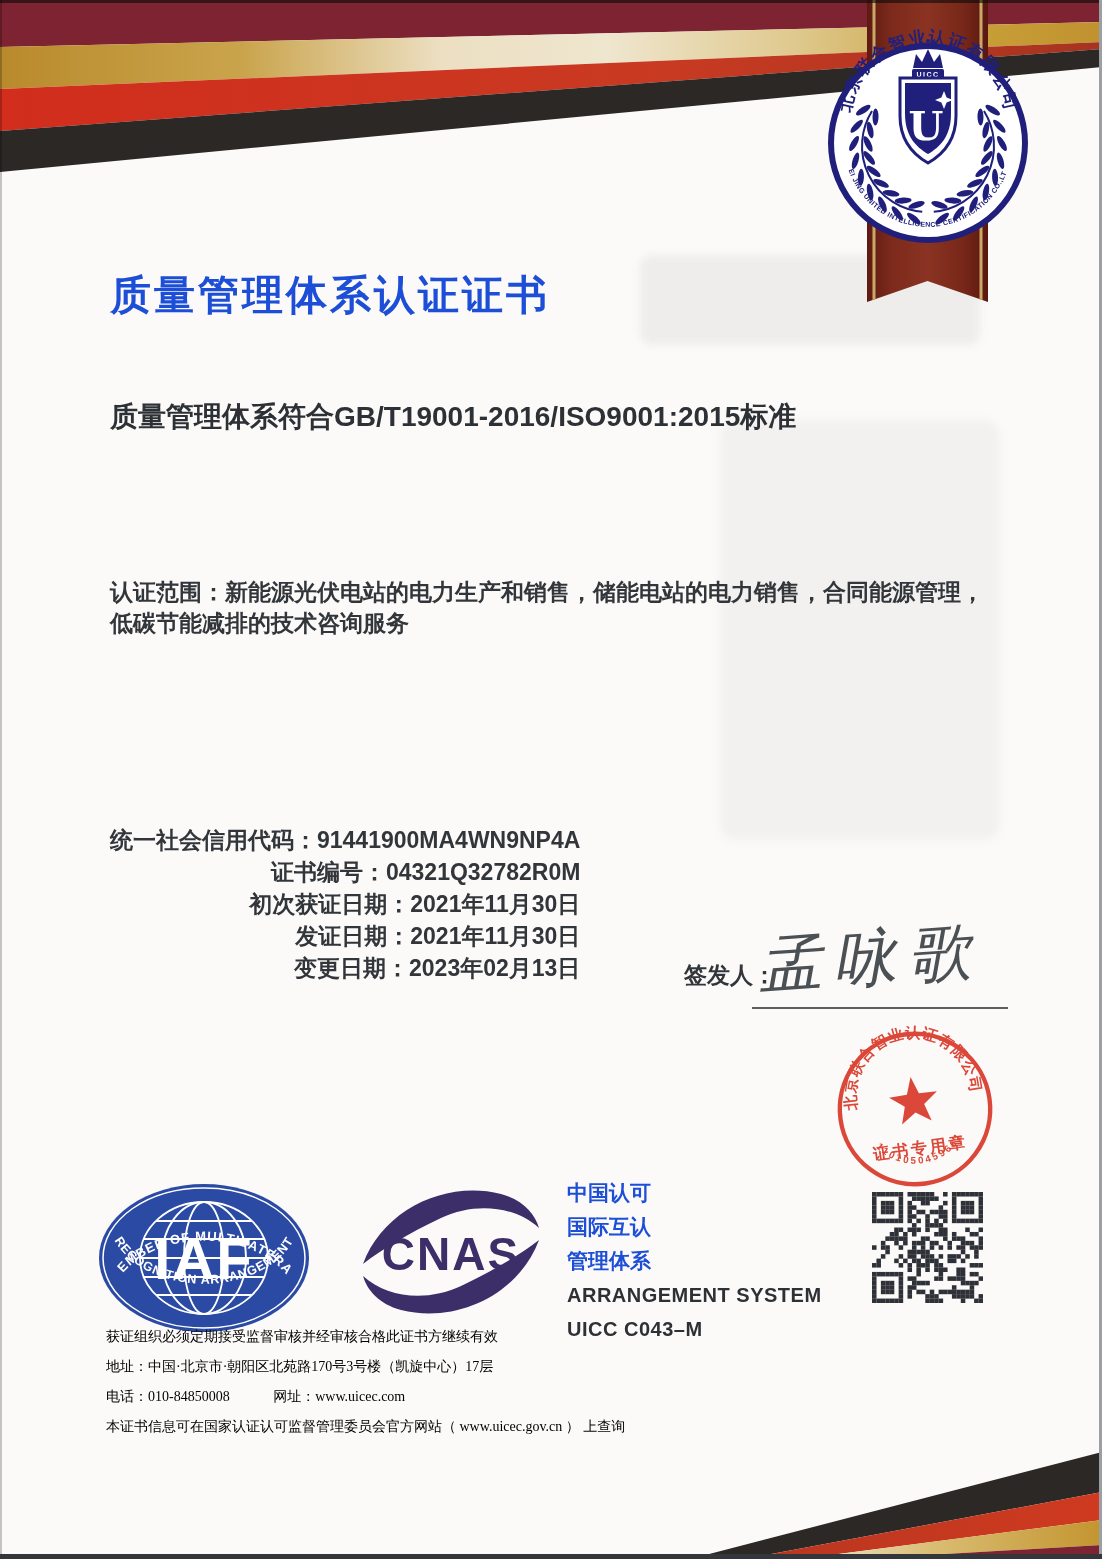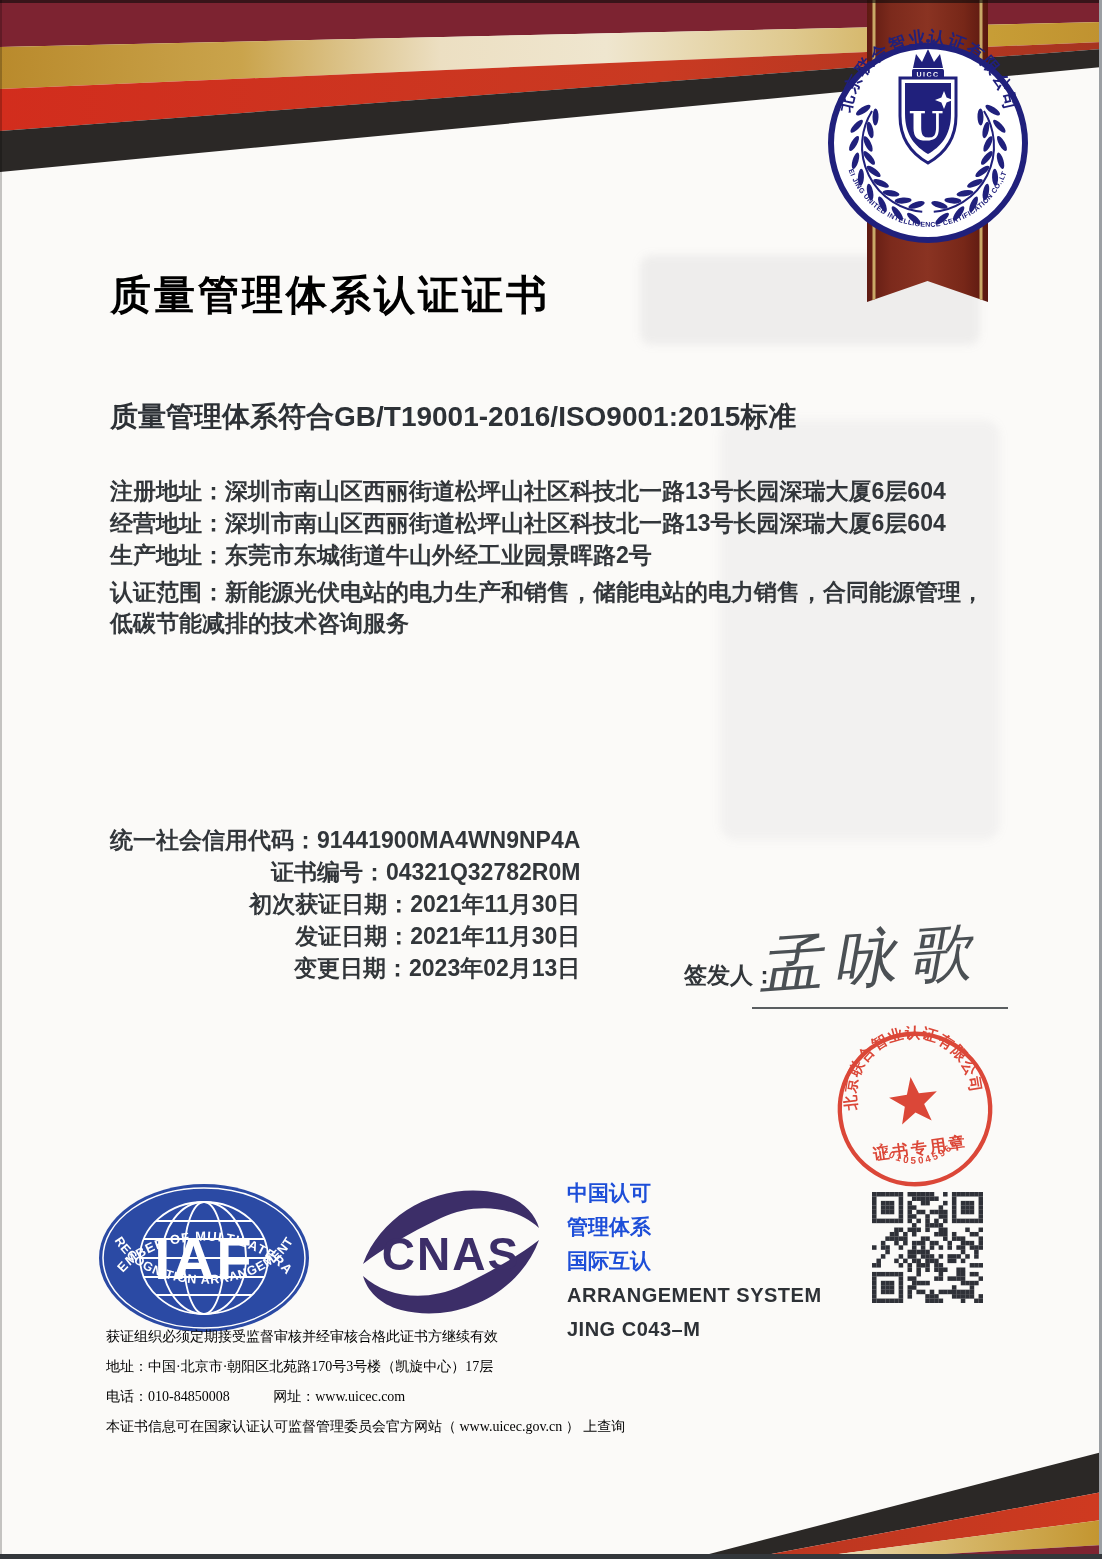--- a/index.html
+++ b/index.html
@@ -6,21 +6,21 @@
   .page{position:relative;width:1102px;height:1559px;margin:0 auto;background:#fbfaf8;
         overflow:hidden;font-family:"Liberation Sans",sans-serif;color:#32363a;}
   svg{display:block;}
 
   .top-banner{position:absolute;left:0;top:0;}
   .bottom-banner{position:absolute;left:0;top:1379px;}
 
   .badge{position:absolute;left:808px;top:0;width:240px;height:335px;}
 
   .title{position:absolute;left:110px;top:268px;margin:0;font-size:41px;font-weight:bold;
-         letter-spacing:3px;color:#000000;}
+         letter-spacing:3px;color:#1d4ed8;}
   .company{position:absolute;left:110px;top:378px;font-size:34px;font-weight:bold;color:#2d3136;}
   .standard{position:absolute;left:110px;top:398px;font-size:28px;font-weight:bold;color:#2d3136;}
 
   .addresses{position:absolute;left:110px;top:475px;font-size:23px;font-weight:600;line-height:32px;}
   .scope{position:absolute;left:110px;top:577px;width:884px;font-size:23px;font-weight:600;line-height:31px;}
   .details{position:absolute;left:110px;top:824px;font-size:23px;font-weight:600;line-height:32px;text-align:right;}
 
   .issuer-label{position:absolute;left:684px;top:960px;font-size:23px;font-weight:600;}
   .signature{position:absolute;left:758px;top:916px;font-size:63px;color:#4b5054;
              font-family:"DejaVu Serif",serif;font-style:italic;letter-spacing:12px;
@@ -171,25 +171,20 @@
           <text x="118" y="140" font-size="40" font-weight="bold" fill="#ffffff" text-anchor="middle" font-family="DejaVu Serif, serif">U</text>
           <path d="M136,91 L138.6,97.4 L145,100 L138.6,102.6 L136,109 L133.4,102.6 L127,100 L133.4,97.4 Z" fill="#ffffff"></path>
         </g>
       </g>
     </svg>
   </div>
 
   <h1 class="title">质量管理体系认证证书</h1>
   <div class="standard">质量管理体系符合GB/T19001-2016/ISO9001:2015标准</div>
 
-  <div class="addresses">
-    <div>注册地址：深圳市南山区西丽街道松坪山社区科技北一路13号长园深瑞大厦6层604</div>
-    <div>经营地址：深圳市南山区西丽街道松坪山社区科技北一路13号长园深瑞大厦6层604</div>
-    <div>生产地址：东莞市东城街道牛山外经工业园景晖路2号</div>
-  </div>
 
   <div class="scope">认证范围：新能源光伏电站的电力生产和销售，储能电站的电力销售，合同能源管理，低碳节能减排的技术咨询服务</div>
 
   <div class="details">
     <div>统一社会信用代码：91441900MA4WN9NP4A</div>
     <div>证书编号：04321Q32782R0M</div>
     <div>初次获证日期：2021年11月30日</div>
     <div>发证日期：2021年11月30日</div>
     <div>变更日期：2023年02月13日</div>
   </div>
@@ -250,24 +245,24 @@
   <svg class="cnas" width="188" height="128" viewBox="0 0 188 128">
     <g fill="#3c2e68">
       <path d="M6,76 C 26,22 88,-8 144,6 C 166,12 178,26 182,40 C 158,18 118,14 84,30 C 52,45 24,62 6,76 Z"></path>
       <path d="M182,52 C 162,106 100,136 44,122 C 22,116 10,102 6,88 C 30,110 70,114 104,98 C 136,83 164,66 182,52 Z"></path>
     </g>
     <text x="94" y="82" font-size="46" font-weight="bold" fill="#3c2e68" text-anchor="middle" letter-spacing="2">CNAS</text>
   </svg>
 
   <div class="accreditation">
     <div class="cn">中国认可</div>
+    <div class="cn">国际互认</div>
     <div class="cn">管理体系</div>
-    <div class="cn">国际互认</div>
     <div class="en">ARRANGEMENT SYSTEM</div>
-    <div class="en">JING C043–M</div>
+    <div class="en">UICC C043–M</div>
   </div>
 
   <svg class="qr" width="111" height="111" viewBox="0 0 25 25">
       <rect x="0" y="0" width="1.02" height="1.02" fill="#2f3138"></rect>
       <rect x="1" y="0" width="1.02" height="1.02" fill="#2f3138"></rect>
       <rect x="2" y="0" width="1.02" height="1.02" fill="#2f3138"></rect>
       <rect x="3" y="0" width="1.02" height="1.02" fill="#2f3138"></rect>
       <rect x="4" y="0" width="1.02" height="1.02" fill="#2f3138"></rect>
       <rect x="5" y="0" width="1.02" height="1.02" fill="#2f3138"></rect>
       <rect x="6" y="0" width="1.02" height="1.02" fill="#2f3138"></rect>

